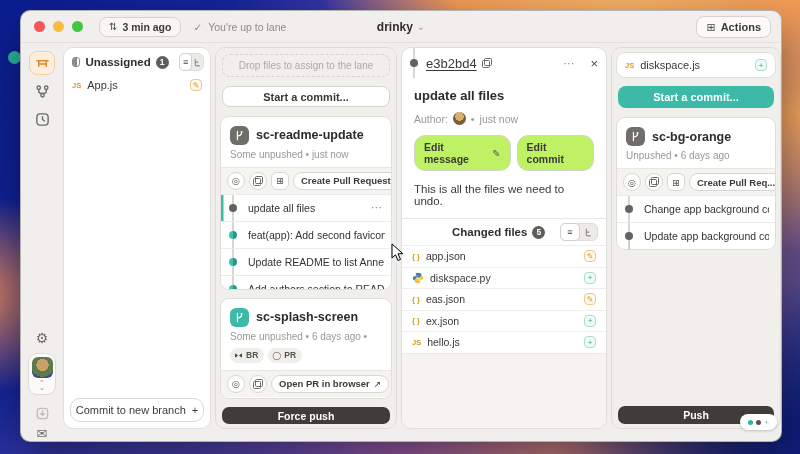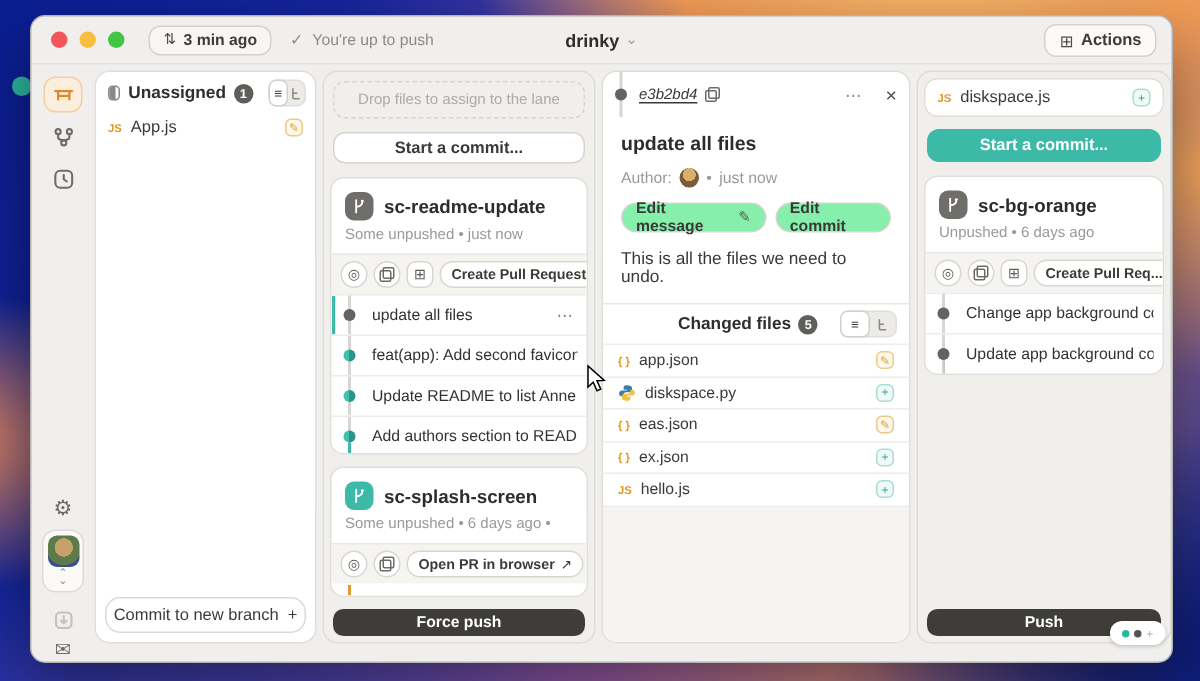--- a/index.html
+++ b/index.html
@@ -144,28 +144,28 @@
     box-shadow:0 1px 3px rgba(0,0,0,.2); display:flex; align-items:center; justify-content:center; gap:3px; }
   .dp { width:5px; height:5px; border-radius:50%; }
   .dp.t { background:#2ab7a0; } .dp.g { background:#55544f; }
   .dp-plus { font-size:8px; color:#b5b3ae; }
 
   
   .p-detail { left:380px; width:206px; }
   .d-head { position:relative; height:30px; padding:0 8px 0 24px; gap:5px; }
   .d-head::before { content:""; position:absolute; left:11px; top:0; height:30px; width:1.5px; background:#d8d6d2; }
   .d-head .cdot { position:absolute; left:7.5px; top:11px; width:8px; height:8px; border-radius:50%; background:#64635f; }
-  .sha { font-size:10px; color:#3a3937; text-decoration:underline; text-underline-offset:2px;font-style:italic; }
+  .sha { font-size:13px; color:#3a3937; text-decoration:underline; text-underline-offset:2px; }
   .d-close { font-size:13px; color:#4c4b48; margin-left:8px; }
   .d-title { padding:10px 12px 0 12px; font-size:13px; font-weight:bold; color:#2d2c29; }
   .d-author { padding:9px 12px 0 12px; font-size:10.5px; color:#9b9994; gap:5px; }
   .mini-avatar { width:13px; height:13px; border-radius:50%;
     background: radial-gradient(circle at 50% 35%, #d8b06a 0 40%, #7a5c3a 41% 75%, #444 76%); }
   .d-btns { padding:10px 12px 0 12px; gap:6px; }
-  .d-pill { height:20px; padding:0 9px; border:1px solid #d6d4d0; border-radius:11px; background:#86efac;
+  .d-pill { height:36px; padding:0 9px; border:1px solid #d6d4d0; border-radius:11px; background:#bef264;
     display:flex; align-items:center; gap:4px; font-size:10.5px; font-weight:bold; color:#3a3937; }
   .d-pill .ic { font-weight:normal; font-size:10px; color:#5c5b57; }
   .d-body { padding:12px 12px 11px 12px; font-size:11.5px; color:#3a3937; }
   .cf-head { border-top:1px solid #e9e7e4; height:27px; padding:0 8px 0 10px; gap:5px; }
   .cf-head .ttl { font-size:11.5px; font-weight:bold; color:#2f2e2b;margin-left:40px; }
   .cf-row { height:21.5px; border-top:1px solid #f0eeeb; padding:0 10px; gap:6px; }
   .cf-row .fname { font-size:10.5px; }
   .py-ic { width:12px; height:12px; }
   .d-rest { flex:1; background:#f5f4f2; border-top:1px solid #eceae7; border-radius:0 0 9px 9px; }
 
@@ -181,21 +181,21 @@
   <div class="topbar r">
     <span class="light l-red"></span>
     <span class="light l-yel"></span>
     <span class="light l-grn"></span>
     <div class="sync-pill">
       <span class="ic">⇅</span>
       <span>3 min ago</span>
     </div>
     <div class="uptodate">
       <span>✓</span>
-      <span>You're up to push</span>
+      <span>You're up to lane</span>
     </div>
     <div class="win-title">
       <span>drinky</span>
       <span class="chev">⌄</span>
     </div>
     <div class="actions-btn">
       <span class="ic">⊞</span>
       <span>Actions</span>
     </div>
   </div>
@@ -326,20 +326,32 @@
         <div class="r">
           <span class="bc-badge teal">
             <svg viewBox="0 0 16 16" fill="none" stroke="#fff" stroke-width="1.8" stroke-linecap="round">
               <path d="M5 2v12M5 8.5C9.5 8.5 11 6.5 11 3.5"></path>
                 <circle cx="11" cy="3" r="1.4" fill="#fff" stroke="none"></circle>
               </svg>
           </span>
           <span class="bc-title">sc-splash-screen</span>
         </div>
         <div class="bc-meta">Some unpushed • 6 days ago •</div>
+        <div class="pillrow r">
+          <span class="mini-pill">
+            <svg viewBox="0 0 16 16">
+                <path d="M2 4l5 4-5 4zM14 4l-5 4 5 4z" fill="#3a3a38"></path>
+              </svg>
+            <span>BR</span>
+          </span>
+          <span class="mini-pill">
+            <span style="font-weight:normal;font-size:8px">◯</span>
+            <span>PR</span>
+          </span>
+        </div>
       </div>
       <div class="bc-strip r">
         <span class="circ-btn">◎</span>
         <span class="circ-btn">
             <span class="ic-copy"></span>
           </span>
         <span class="pr-pill">
           <span>Open PR in browser</span>
           <span class="gh">↗</span>
         </span>

